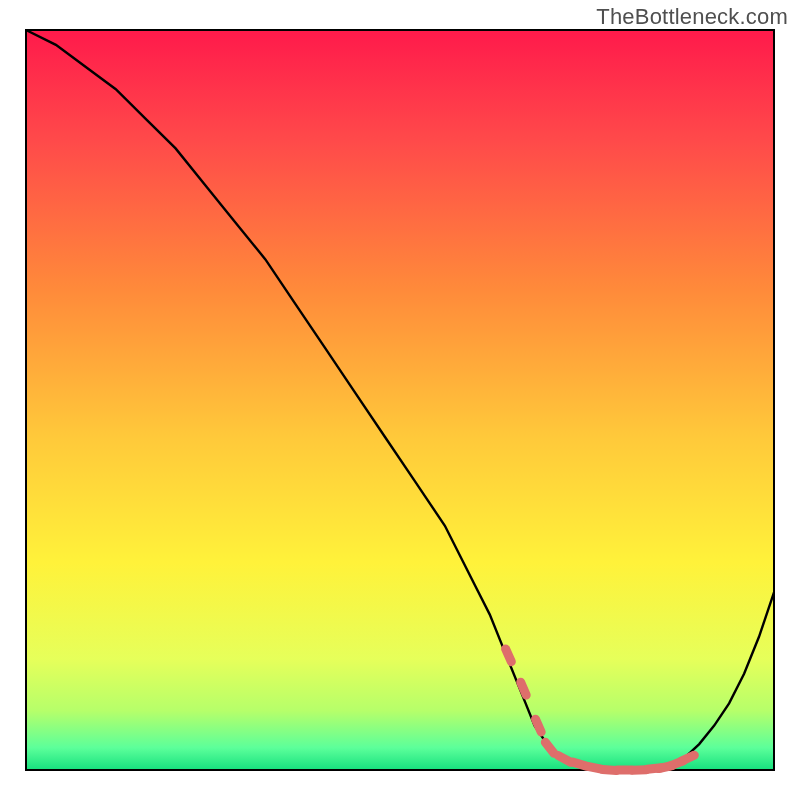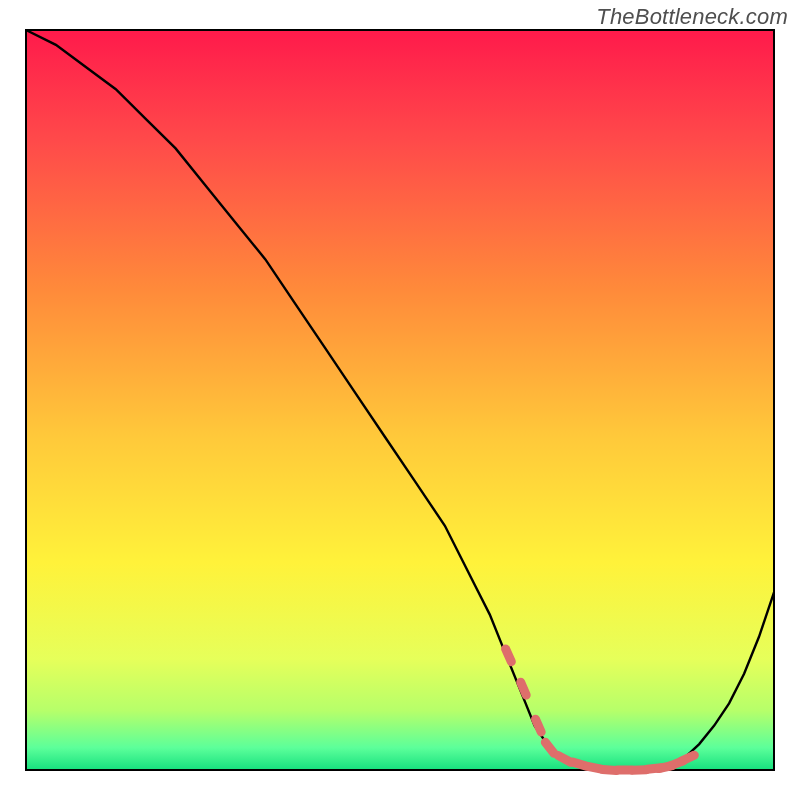--- a/index.html
+++ b/index.html
@@ -8,21 +8,20 @@
     width: 800px;
     height: 800px;
     overflow: hidden;
     font-family: Arial, Helvetica, sans-serif;
     background: #ffffff;
   }
   .wrap {
     position: relative;
     width: 800px;
     height: 636px;
-    font-style: italic;
   }
   .watermark {
     position: absolute;
     top: 4px;
     right: 12px;
     font-size: 22px;
     font-weight: 400;
     color: #4f4f4f;
     letter-spacing: 0.2px;
   }

